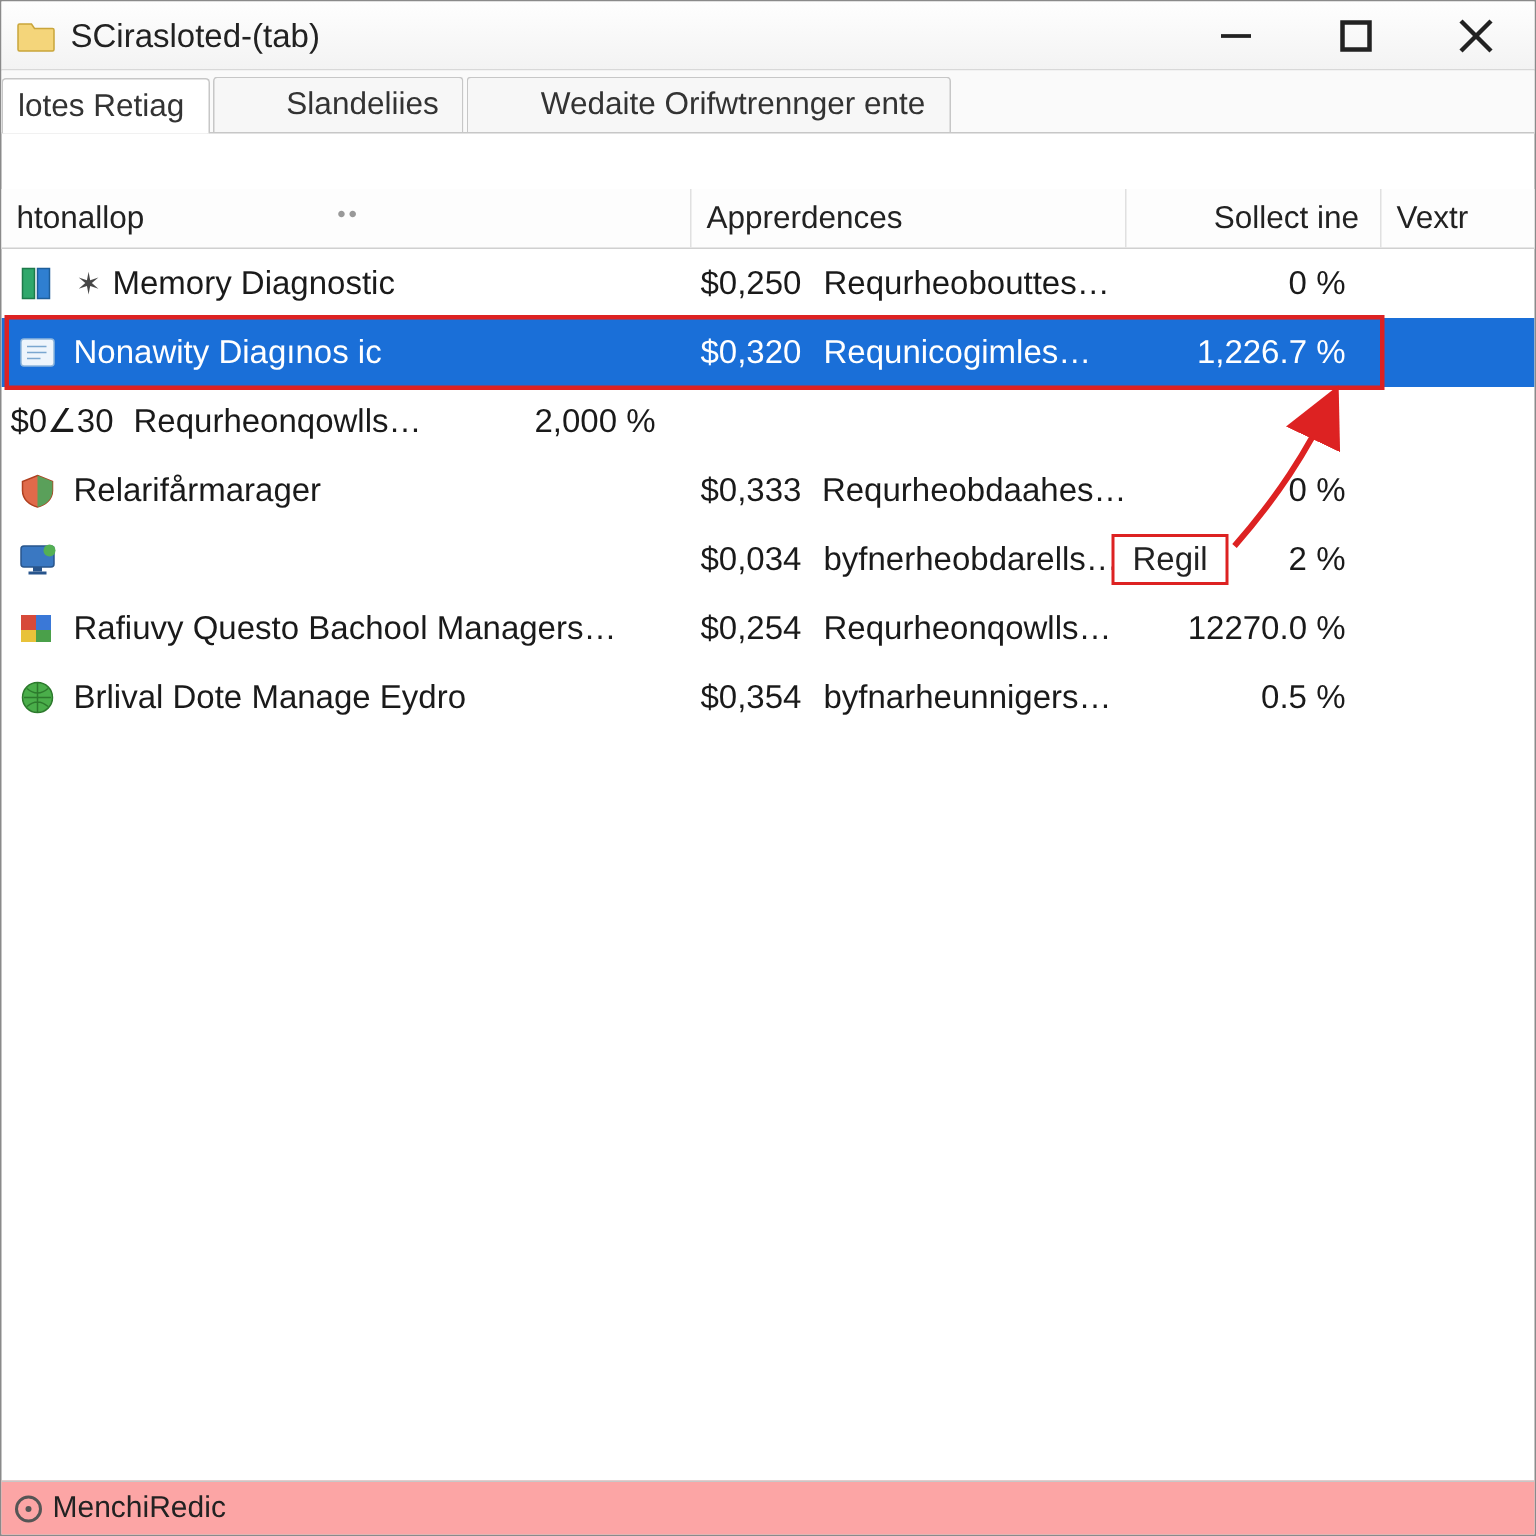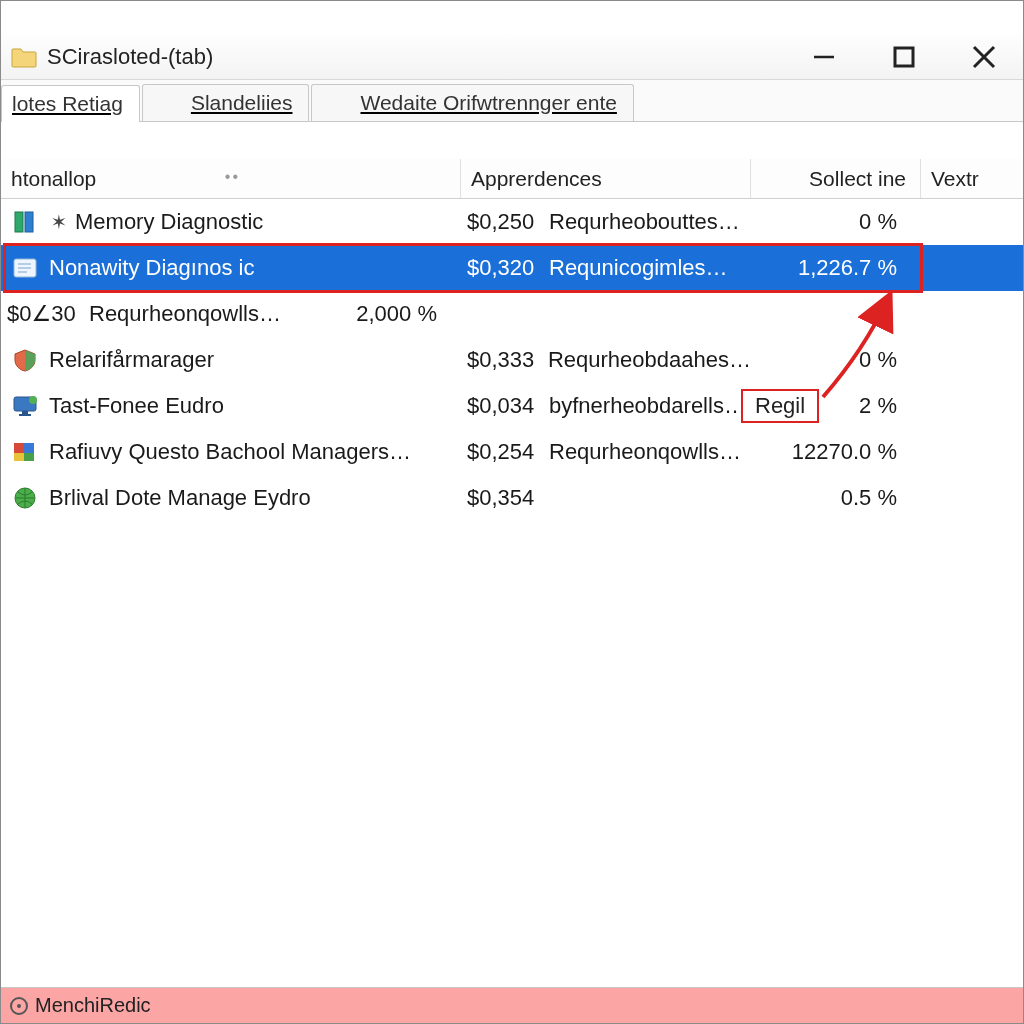--- a/index.html
+++ b/index.html
@@ -1,32 +1,32 @@
 <!DOCTYPE html>
 <html><head>
 <meta charset="utf-8">
 <style>
   * { box-sizing: border-box; margin: 0; padding: 0; }
   html, body { width: 1024px; height: 1024px; font-family: "Segoe UI", Tahoma, sans-serif; font-size: 20px; background: #f4f6f8; overflow: hidden; }
   .window { width: 1024px; height: 1024px; background: #ffffff; border: 1px solid #8a8a8a; position: relative; display: flex; flex-direction: column; }
 
   
-  .titlebar { height: 46px; display: flex; align-items: center; padding: 0 6px 0 10px; border-bottom: 1px solid #d8d8d8; background: linear-gradient(#fefefe,#f3f3f3); margin-top: 33px; }
+  .titlebar { height: 46px; display: flex; align-items: center; padding: 0 6px 0 10px; border-bottom: 1px solid #d8d8d8; background: linear-gradient(#fefefe,#f3f3f3); }
   .titlebar .app-icon { width: 26px; height: 22px; margin-right: 10px; }
   .titlebar .title { flex: 1; color: #222; font-size: 22px; }
   .win-controls { display: flex; gap: 34px; align-items: center; padding-right: 10px; }
   .win-btn { width: 46px; height: 32px; display:flex; align-items:center; justify-content:center; cursor:pointer; }
   .win-btn svg { pointer-events:none; }
 
   
   .menubar { height: 40px; display: flex; align-items: center; gap: 30px; padding-left: 14px; border-bottom: 1px solid #e2e2e2; font-size: 21px; color:#222; }
   .menubar .menu-item { padding: 4px 6px; cursor: default; }
 
   
-  .tabrow { height: 42px; display: flex; align-items: flex-end; padding-left: 0; border-bottom: 1px solid #c7c7c7; background:#fafafa;text-decoration:underline; }
+  .tabrow { height: 42px; display: flex; align-items: flex-end; padding-left: 0; border-bottom: 1px solid #c7c7c7; background:#fafafa; }
   .tab { padding: 6px 16px 6px 10px; border: 1px solid #c7c7c7; border-bottom: none; background: #f7f7f7; margin-right: 0; font-size: 21px; color:#333; border-top-left-radius:3px; border-top-right-radius:3px; }
   .tab.active { background: #ffffff; position: relative; top: 1px; }
   .tab + .tab { margin-left: 2px; padding-left: 48px; }
   .drag-handle { margin-left: 8px; color:#999; font-size:16px; align-self:center; padding-bottom:4px; letter-spacing:2px;}
 
   
   .colheaders { height: 40px; display: flex; align-items: center; border-bottom: 1px solid #d0d0d0; font-size: 21px; color:#222; background:#fdfdfd;margin-top:37px; }
   .col-name   { width: 460px; padding-left: 10px; border-right:1px solid #e0e0e0; height:100%; display:flex; align-items:center;}
   .col-app    { width: 290px; padding-left: 10px; border-right:1px solid #e0e0e0; height:100%; display:flex; align-items:center;}
   .col-soll   { width: 170px; padding-left: 10px; border-right:1px solid #e0e0e0; height:100%; display:flex; align-items:center; justify-content:flex-end; padding-right:14px;}
@@ -165,21 +165,20 @@
     </div>
 
     <div class="row">
       <div class="c-name">
         <svg class="row-icon ic" viewBox="0 0 28 24">
             <rect x="3" y="3" width="22" height="14" rx="2" fill="#3a78c2" stroke="#28558c"></rect>
             <rect x="11" y="17" width="6" height="3" fill="#28558c"></rect>
             <rect x="8" y="20" width="12" height="2" fill="#28558c"></rect>
             <circle cx="22" cy="6" r="4" fill="#54b054"></circle>
           </svg>
-        <span>Tast-Fonee Eudro</span>
       </div>
       <div class="c-app">
           <span class="amount">$0,034</span>
           <span>byfnerheobdarells…</span>
         </div>
       <div class="c-soll">2 %</div>
       <div class="c-vex"></div>
     </div>
 
     <div class="row">
@@ -203,20 +202,21 @@
     <div class="row">
       <div class="c-name">
         <svg class="row-icon ic" viewBox="0 0 28 24">
             <circle cx="14" cy="12" r="10" fill="#4aae4a" stroke="#2d7a2d"></circle>
             <path d="M5 12 h18 M14 2 v20 M7 6 q7 6 14 0 M7 18 q7 -6 14 0" stroke="#2d7a2d" fill="none"></path>
           </svg>
         <span>Brlival Dote Manage Eydro</span>
       </div>
       <div class="c-app">
           <span class="amount">$0,354</span>
+          <span>byfnarheunnigers…</span>
         </div>
       <div class="c-soll">0.5 %</div>
       <div class="c-vex"></div>
     </div>
 
     <div class="highlight-box" style="left:2px; top:44px; width:920px; height:50px;"></div>
 
     <div class="callout-label" style="left:740px; top:190px;">Regil</div>
 
     <svg class="callout-arrow" style="left:810px; top:86px; width:110px; height:120px;" viewBox="0 0 110 120">

